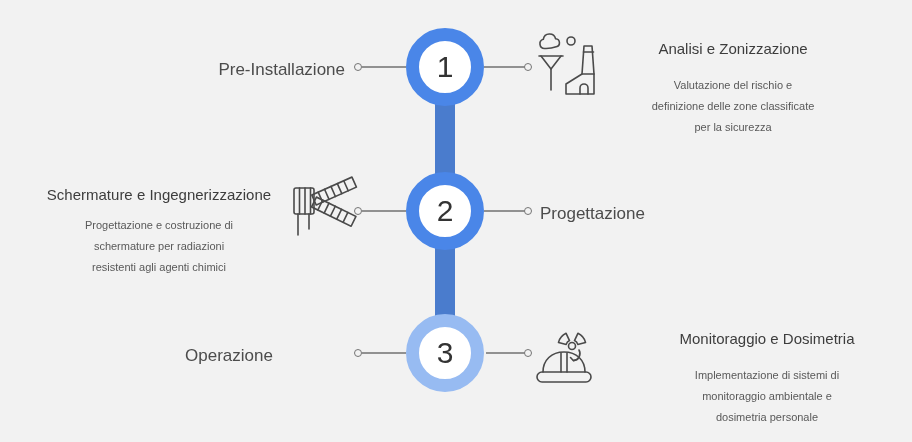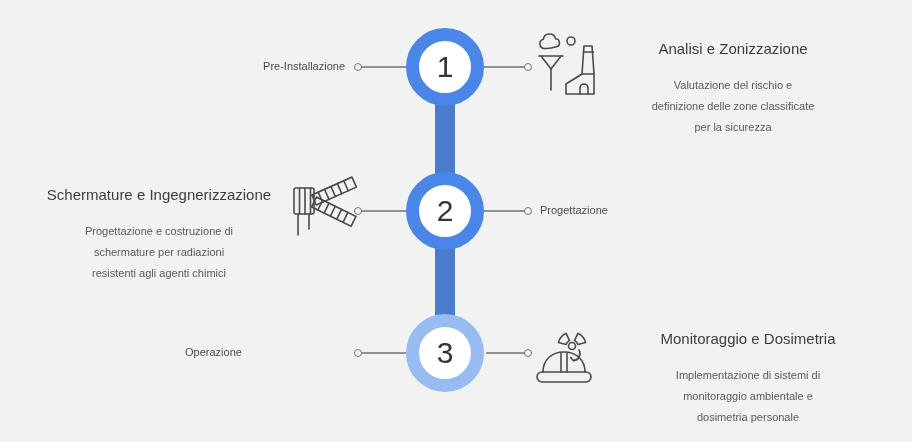--- a/index.html
+++ b/index.html
@@ -23,31 +23,31 @@
   .r2{left:484px;top:210px;width:41px}
   .l3{left:362px;top:352px;width:44px}
   .r3{left:486px;top:352px;width:39px}
   .cdot{
     position:absolute;width:8px;height:8px;box-sizing:border-box;border:1.5px solid #757575;
     border-radius:50%;background:#f2f2f2;z-index:1;
   }
   .d1l{left:354px;top:63px}.d1r{left:524px;top:63px}
   .d2l{left:354px;top:207px}.d2r{left:524px;top:207px}
   .d3l{left:354px;top:349px}.d3r{left:524px;top:349px}
-  .side-label{position:absolute;font-size:11px;color:#4c4c4c;z-index:2;}
+  .side-label{position:absolute;font-size:17px;color:#4c4c4c;z-index:2;}
   .sl1{left:185px;top:60px;width:160px;text-align:right}
   .sl2{left:540px;top:204px}
   .sl3{left:185px;top:346px;width:160px;}
   .tblock{position:absolute;width:262px;z-index:2;text-align:center;}
   .ttitle{font-size:15px;color:#3d3d3d;line-height:19px;}
   .tbody{margin-top:17px;font-size:11px;color:#595959;line-height:21px;white-space:pre-line;}
   .tb1{left:602px;top:39px}
   .tb2{left:28px;top:185px;}
-  .tb2 .tbody{margin-top:17px}
-  .tb3{left:617px;top:329px}
+  .tb2 .tbody{margin-top:11px}
+  .tb3{left:636px;top:329px}
   .icon{position:absolute;z-index:2;}
   .icon *{stroke:#4a4a4a;fill:none;stroke-width:1.6;stroke-linecap:round;stroke-linejoin:round;}
   .i1{left:536px;top:32px}
   .i2{left:292px;top:176px}
   .i3{left:534px;top:316px}
 </style>
 </head>
 <body>
 
 <div class="stage">

